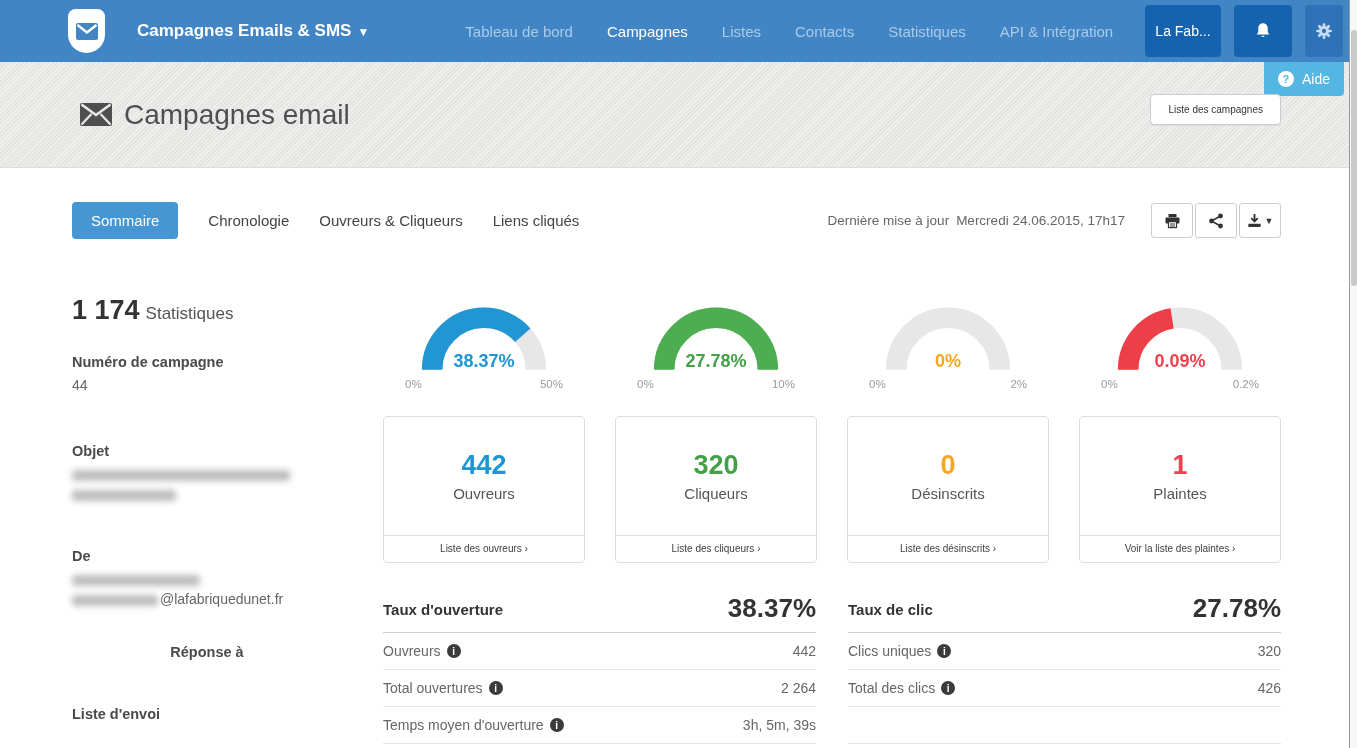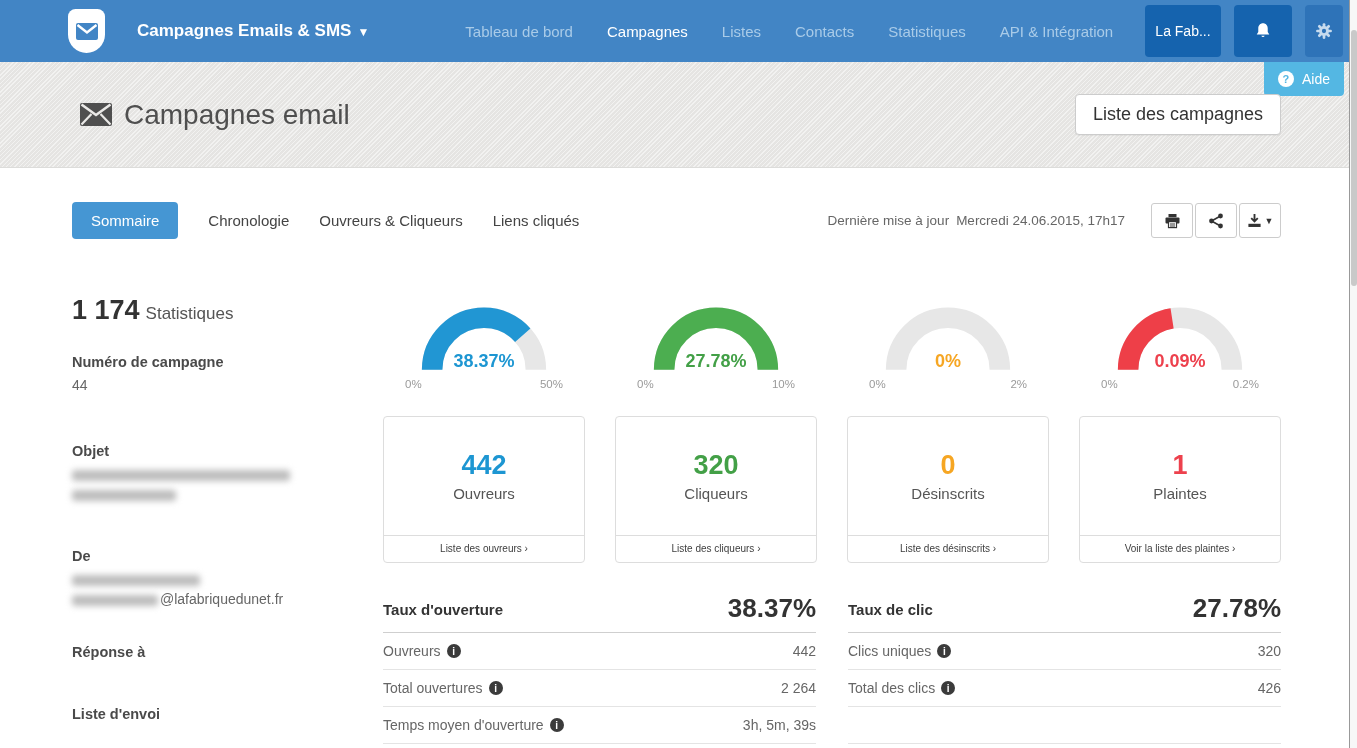--- a/index.html
+++ b/index.html
@@ -23,21 +23,21 @@
   
   .hero { height:106px; background-color:#eae9e7;
           background-image:repeating-linear-gradient(135deg, rgba(255,255,255,.4) 0 1px, rgba(0,0,0,.02) 1px 3px);
           border-bottom:1px solid #dcdcda; position:relative; display:flex; align-items:center; padding-left:80px; }
   .hero h1 { font-size:28px; font-weight:normal; color:#4f4f4f; display:flex; align-items:center; gap:12px; }
   .mail-ic { display:inline-flex; }
   .aide { position:absolute; top:0; right:13px; height:34px; background:#54b7e3; border-radius:0 0 4px 4px; color:#fff;
           display:flex; align-items:center; gap:8px; padding:0 14px; font-size:14px; cursor:pointer; }
   .aide .q { width:16px; height:16px; border-radius:50%; background:#fff; color:#54b7e3; font-size:11px; font-weight:bold;
              display:flex; align-items:center; justify-content:center; }
-  .white-btn { background:#fff; border:1px solid #ccc; border-radius:4px; color:#333; font-size:18px; cursor:pointer;
+  .white-btn { background:#fff; border:1px solid #ccc; border-radius:4px; color:#333; font-size:10px; cursor:pointer;
                font-family:inherit; box-shadow:0 1px 1px rgba(0,0,0,.05); }
   .hero-btn { position:absolute; right:76px; top:32px; padding:9px 17px; }
 
   
   main { padding:0 76px 0 72px; }
   .toolbar-row { margin-top:34px; display:flex; align-items:center; }
   .tabs { display:flex; align-items:center; gap:30px; }
   .tab { background:none; border:none; font-family:inherit; font-size:15px; color:#444; cursor:pointer; padding:10px 0; }
   .tab.active { background:#4596d3; color:#fff; border-radius:4px; padding:10px 19px; }
   .toolbar-right { margin-left:auto; display:flex; align-items:center; }
@@ -216,21 +216,21 @@
           <span class="chip w2"></span>
         </div>
       </div>
       <div class="field" style="margin-top:44px;">
         <div class="lbl">De</div>
         <div class="val">
           <span class="chip w3"></span><br>
           <span class="chip w4"></span><span>@lafabriquedunet.fr</span>
         </div>
       </div>
-      <div class="field" style="margin-top:20px;">
+      <div class="field" style="margin-top:20px;text-align:center;">
         <div class="lbl">Réponse à</div>
       </div>
       <div class="field" style="margin-top:46px;">
         <div class="lbl">Liste d'envoi</div>
 
       </div>
     </aside>
 
     <section class="rightcol">
 

